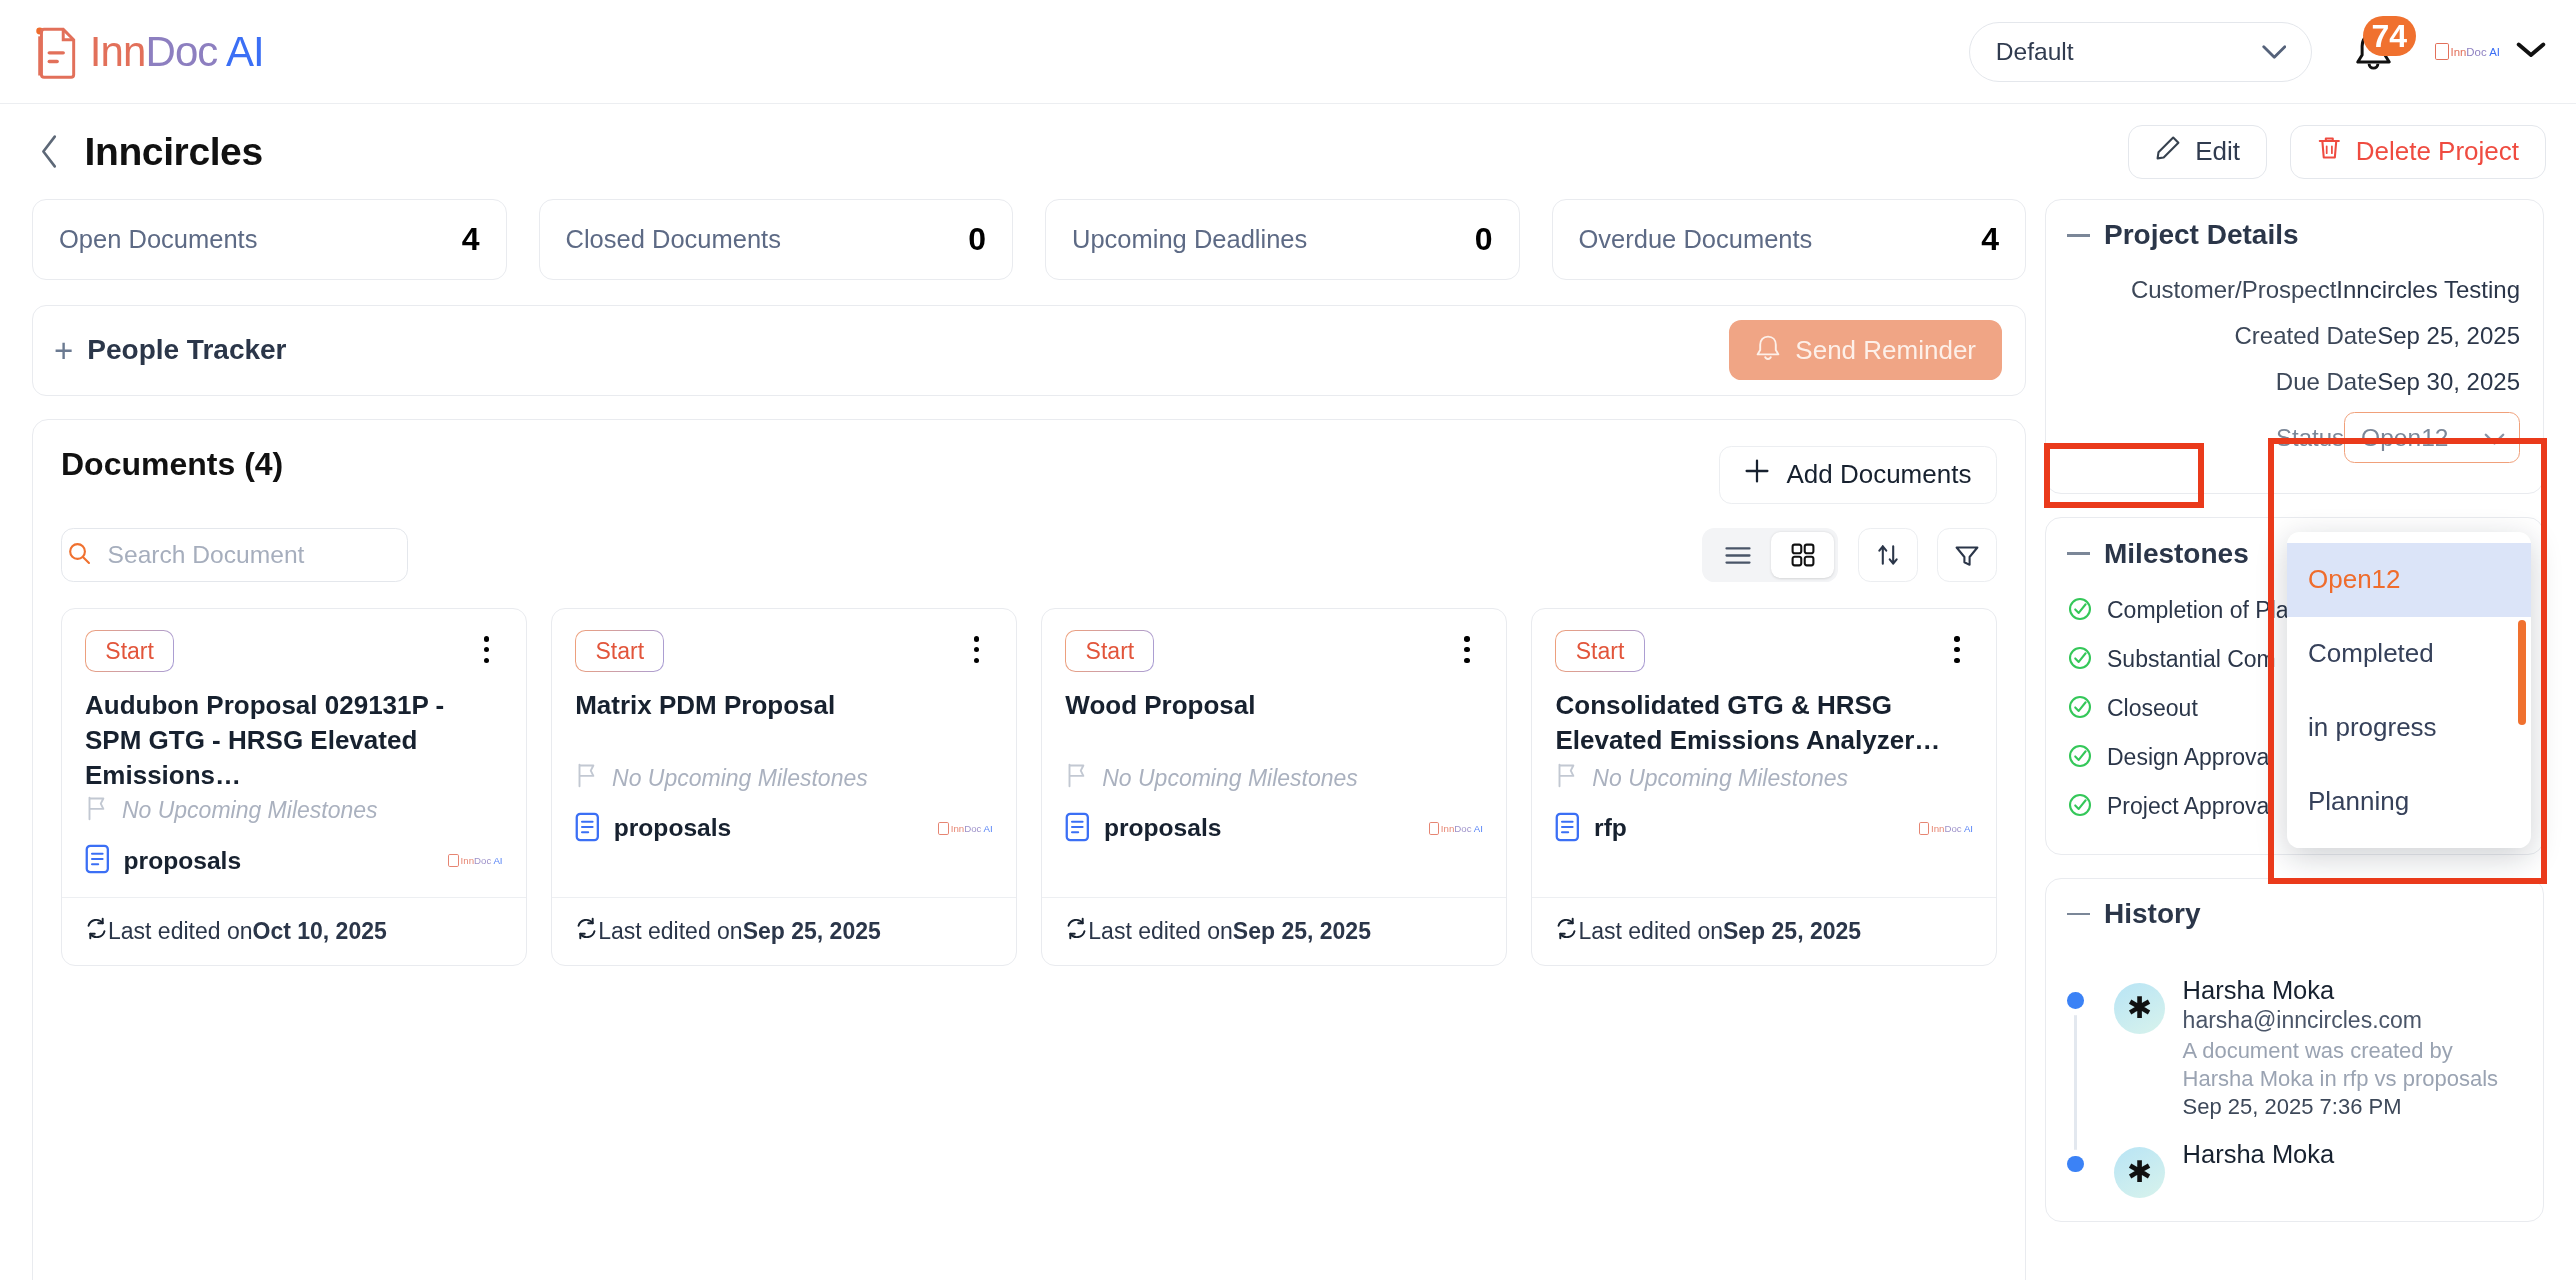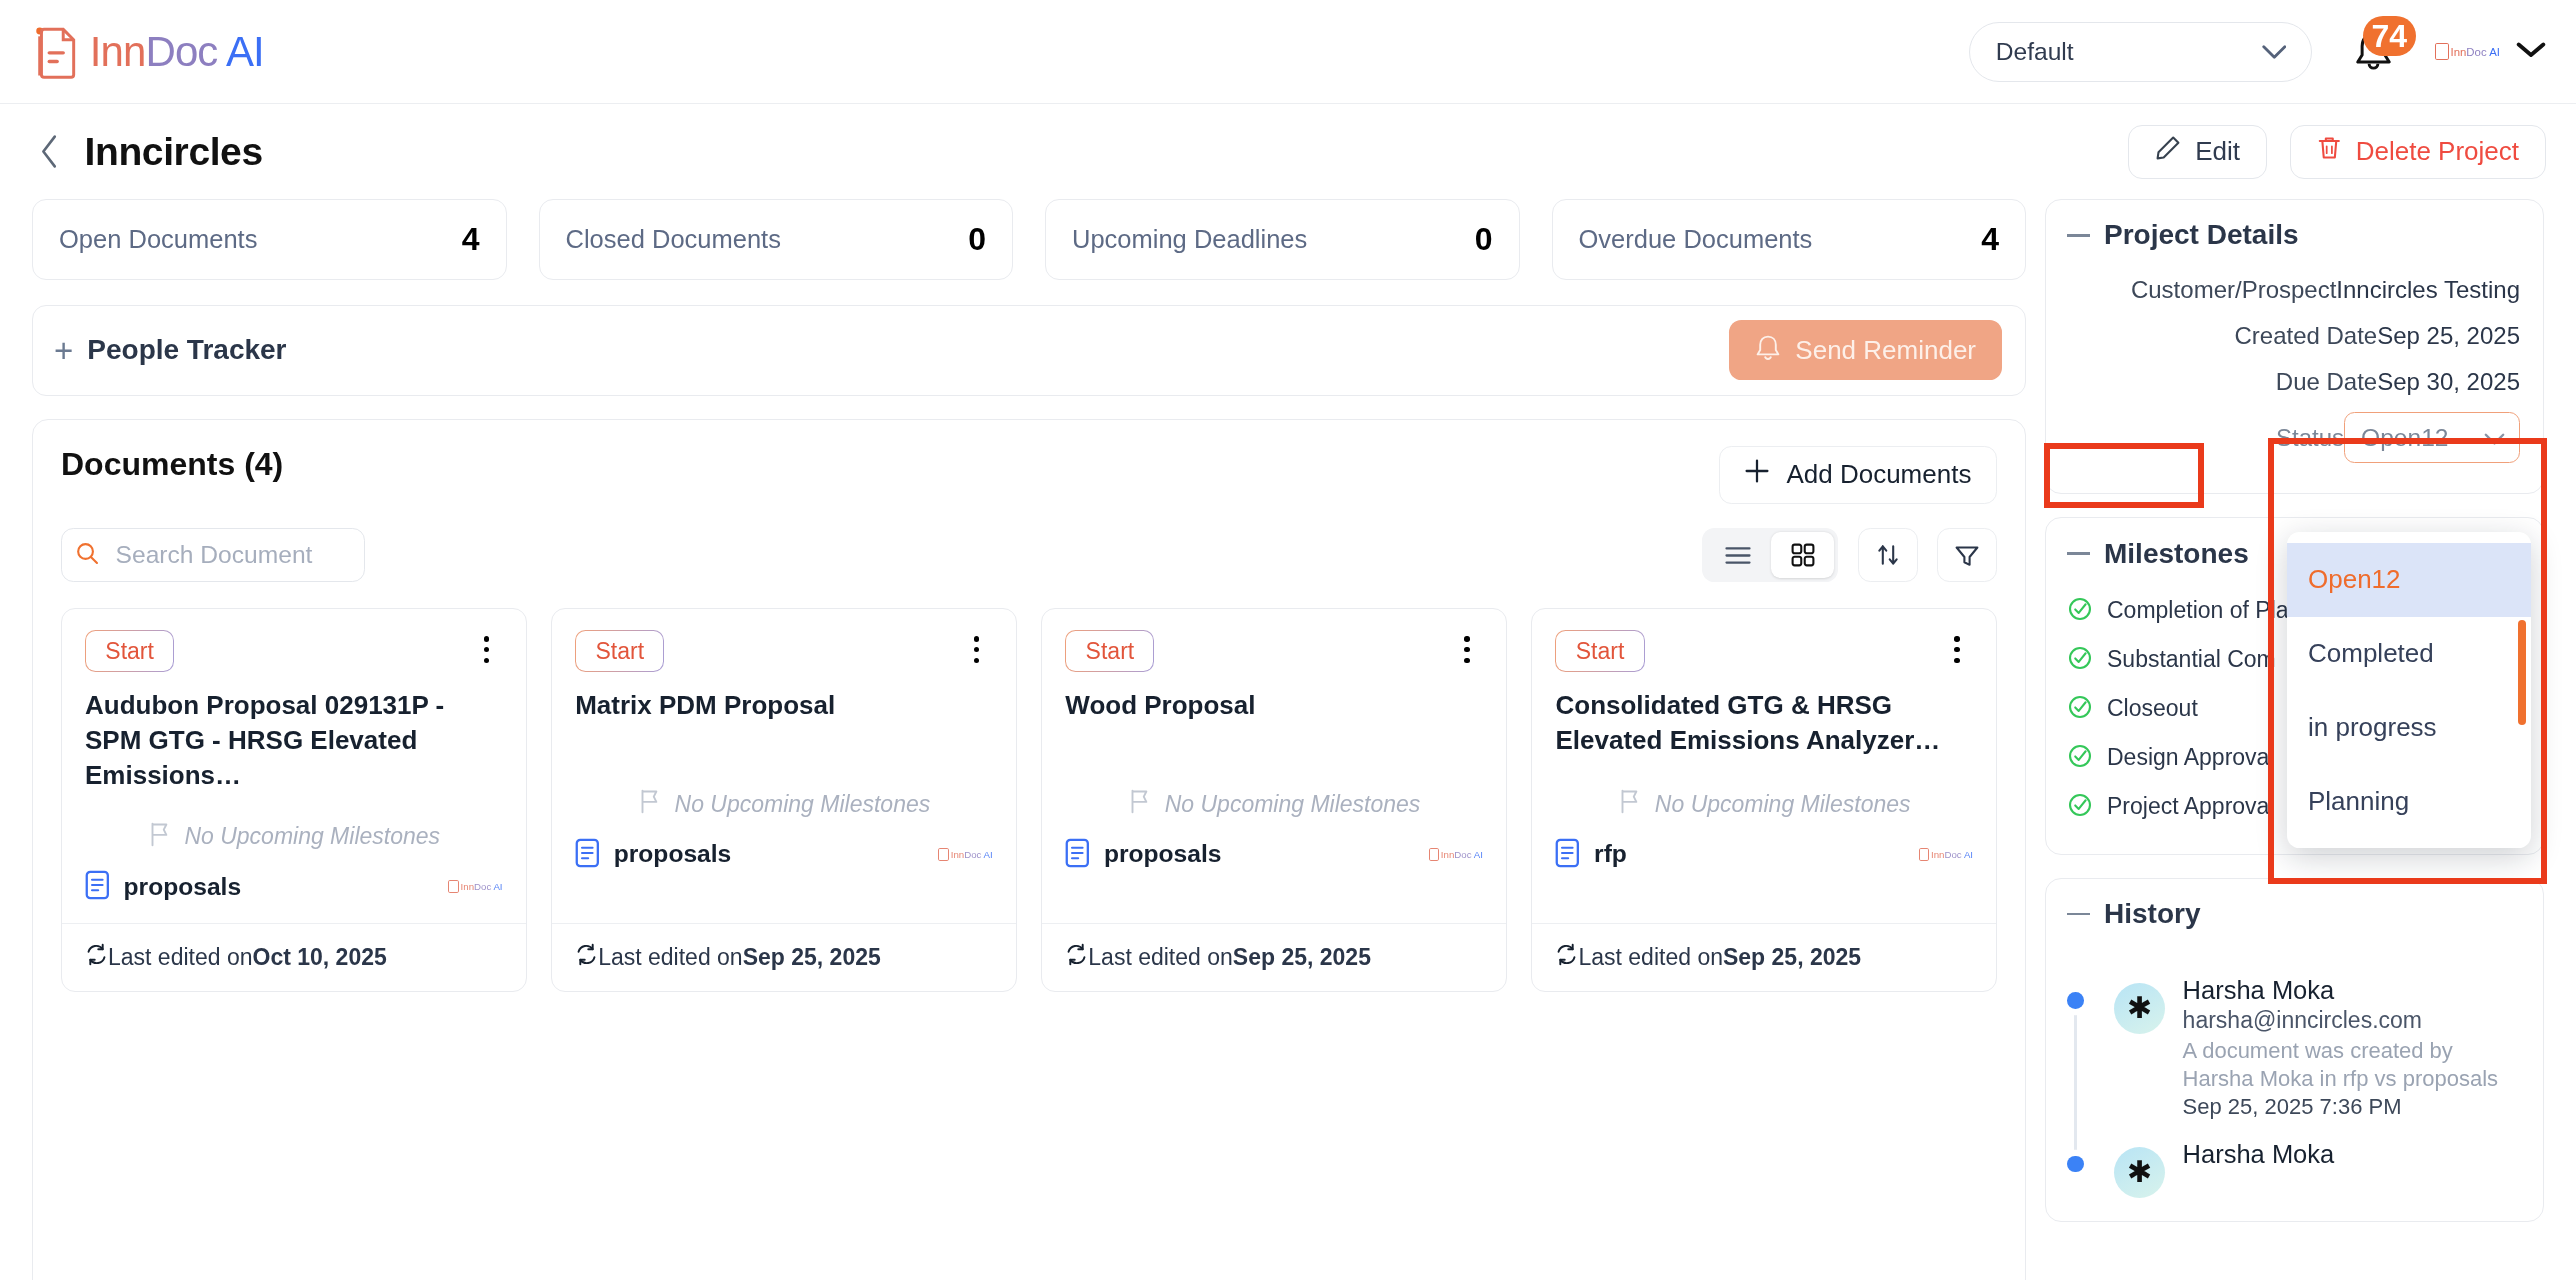--- a/index.html
+++ b/index.html
@@ -97,22 +97,22 @@
   }
   .docs-head { display: flex; align-items: flex-start; gap: 20px; }
   .docs-title { font-size: 32px; font-weight: 700; color: #111; }
   .btn-add {
     margin-left: auto; height: 58px; border: 1.8px solid #eceef1; border-radius: 12.3px;
     background: #fff; display: flex; align-items: center; gap: 16px; padding: 0 24.6px;
     font-size: 26px; color: #17212f;
   }
   .docs-tools { display: flex; align-items: center; margin-top: 24.6px; }
   .search-box {
-    width: 304px; height: 54px; border: 1.8px solid #e4e7ec; border-radius: 12.3px;
-    display: flex; align-items: center; gap: 16px; padding: 0 13px; background:#fff;
+    width: 347px; height: 54px; border: 1.8px solid #e4e7ec; border-radius: 12.3px;
+    display: flex; align-items: center; gap: 16px; padding: 0 5px; background:#fff;
   }
   .search-ph { font-size: 24.6px; color: #a6aebd; }
   .tools-right { margin-left: auto; display: flex; align-items: center; gap: 19.3px; }
   .seg {
     height: 54px; background: #f3f4f6; border-radius: 12.3px; display: flex;
     align-items: center; padding: 4.4px; gap: 1.8px;
   }
   .seg-btn {
     width: 63px; height: 46px; border-radius: 9.7px; display: flex;
     align-items: center; justify-content: center; color: #4a5568;
@@ -142,21 +142,21 @@
   }
   .dots {
     margin-left: auto; width: 32px; height: 39px; display: flex; flex-direction: column;
     align-items: center; justify-content: center; gap: 5.3px;
   }
   .dots i { width: 5.3px; height: 5.3px; border-radius: 50%; background: #000; display: block; }
   .dc-title {
     margin-top: 16px; font-size: 26px; font-weight: 700; color: #17212f;
     line-height: 1.34; min-height: 72px;
   }
-  .dc-miles { margin-top: 28px; display: flex; align-items: center; gap: 12.3px; justify-content: center; }
+  .dc-miles { margin-top: 2px; display: flex; align-items: center; gap: 12.3px; }
   .dc-miles span { font-size: 23px; color: #aab1bf; font-style: italic; }
   .dc-cat { margin-top: 17.6px; display: flex; align-items: center; gap: 14px; }
   .dc-cat .cat-name { font-size: 24.6px; font-weight: 700; color: #17212f; }
   .dc-wm { margin-left: auto; display: flex; align-items: center; gap: 1.8px; opacity: .85; }
   .dc-wm .wm-doc { width: 10.5px; height: 13px; border: 1.2px solid #e2705a; border-radius: 1.8px; }
   .dc-wm .wm-txt { font-size: 9.7px; }
   .dc-wm .wm-txt .a { color:#e2705a; } .dc-wm .wm-txt .b { color:#8d7fc0; } .dc-wm .wm-txt .c { color:#3b6ff5; }
   .dc-foot {
     border-top: 1.8px solid #edeff2; padding: 19.3px 23px; display: flex;
     align-items: center; font-size: 23px; color: #2b3649;

